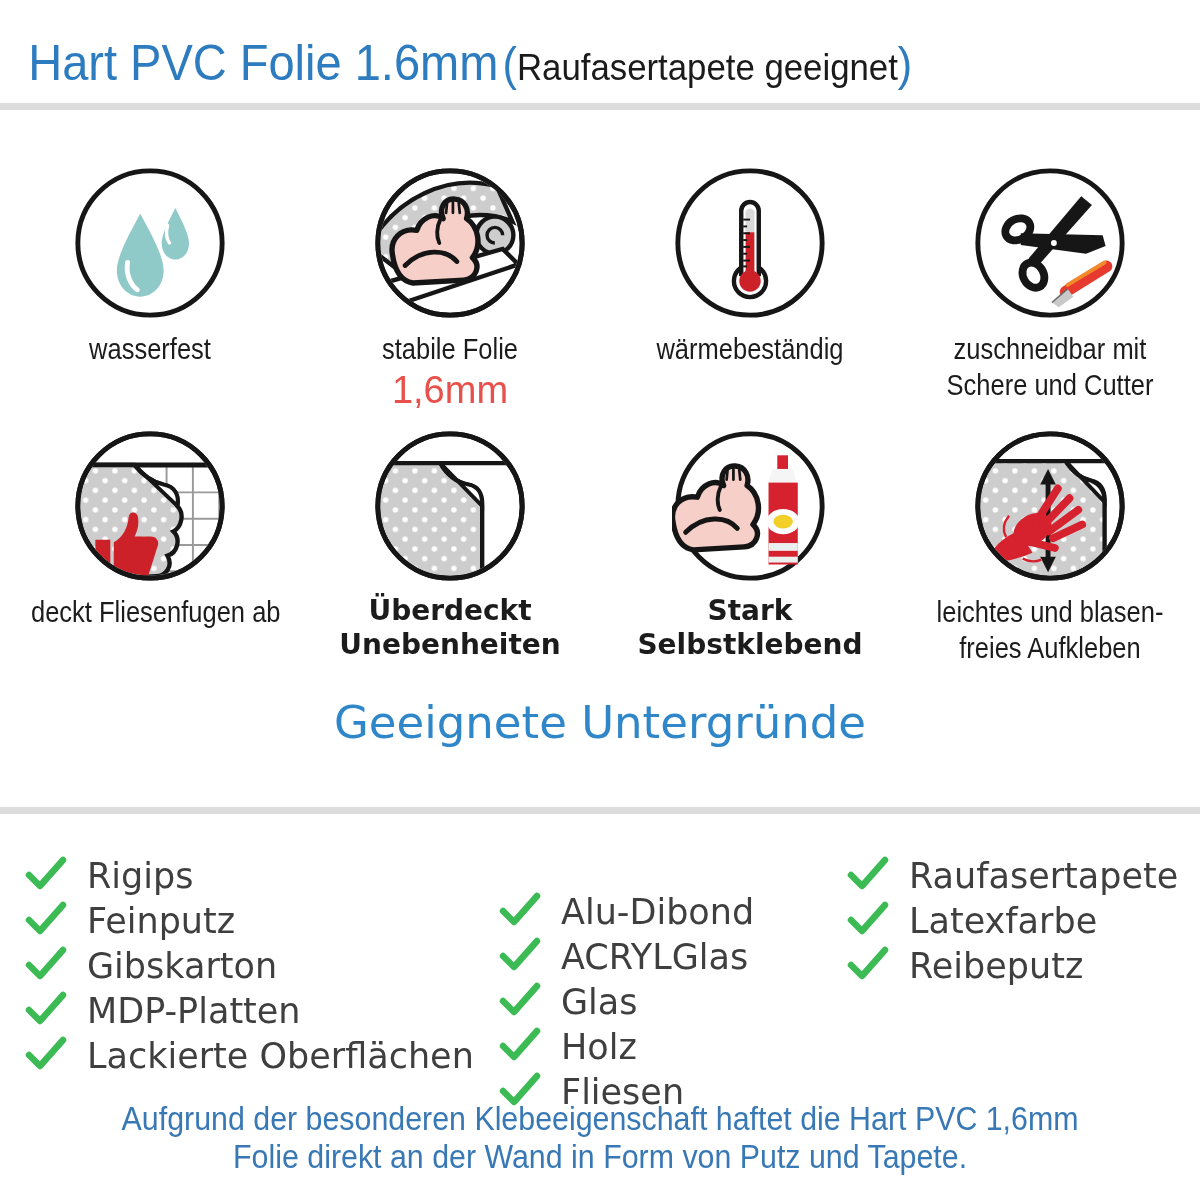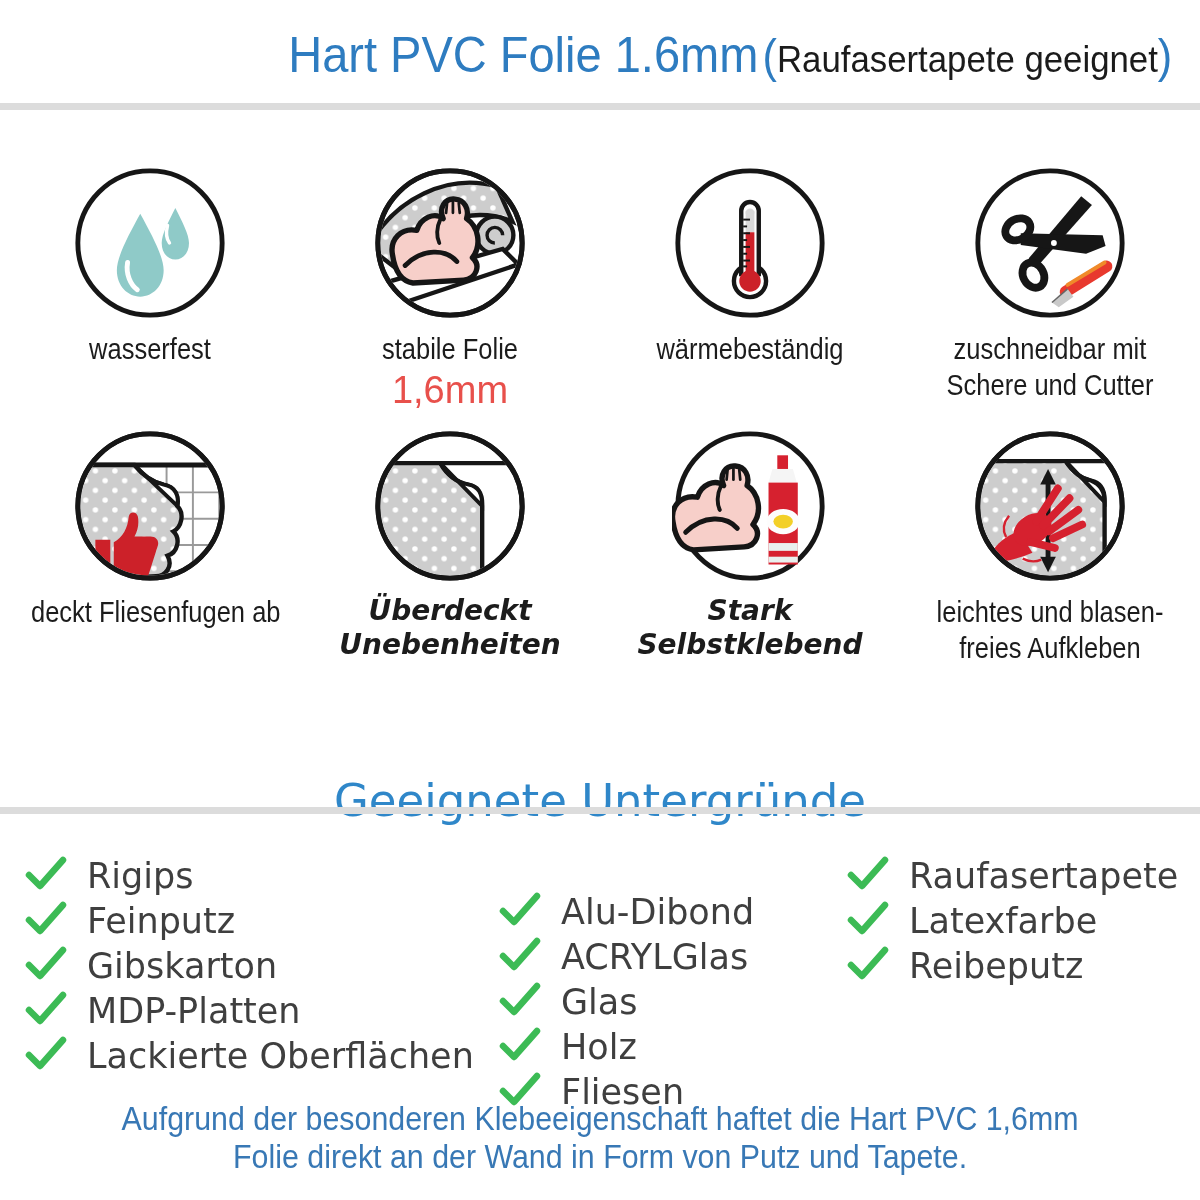--- a/index.html
+++ b/index.html
@@ -1,43 +1,43 @@
 <!DOCTYPE html>
 <html><head>
 <meta charset="utf-8">
 <style>
   html,body{margin:0;padding:0;}
   body{
     width:1200px;height:1200px;background:#ffffff;position:relative;overflow:hidden;
     font-family:"Liberation Sans", sans-serif;color:#1c1c1c;
   }
   
-  .page-title{position:absolute;top:26px;left:0;width:1200px;text-align:right;white-space:nowrap;}
+  .page-title{position:absolute;top:34px;left:0;width:1200px;text-align:left;white-space:nowrap;}
   .page-title .inner{display:inline-block;transform:scaleX(0.94);transform-origin:50% 50%;}
   .t-main{color:#2e7cc0;font-size:50px;}
   .t-paren{color:#2e7cc0;font-size:46px;}
   .t-note{color:#1b1b1b;font-size:37px;}
   
   .bar{position:absolute;left:0;width:1200px;height:7px;background:#dcdcdc;}
   .bar1{top:103px;}
   .bar2{top:807px;}
   
   .features{position:absolute;top:165px;left:0;width:1060px;
     display:grid;grid-template-columns:repeat(4,300px);grid-auto-rows:263px;}
   .feature{display:flex;flex-direction:column;align-items:center;}
   .feature svg.badge{width:156px;height:156px;flex:0 0 auto;}
   .cap{margin-top:10px;font-size:30px;line-height:1.2;text-align:center;color:#1c1c1c;
        width:280px;transform:scaleX(0.85);transform-origin:50% 0;}
   .cap.nowrap{white-space:nowrap;}
   .cap.wide{width:300px;}
   .cap.bold-cap{font-family:"DejaVu Sans", sans-serif;font-weight:bold;font-size:28px;
-       width:260px;transform:none;font-style:italic;}
+       width:260px;transform:none;}
   .sub{margin-top:2px;font-size:38px;color:#e8504b;text-align:center;}
   
-  .section-title{position:absolute;top:774px;left:0;width:1200px;text-align:center;
+  .section-title{position:absolute;top:696px;left:0;width:1200px;text-align:center;
        font-family:"DejaVu Sans", sans-serif;font-size:45px;color:#2f87c9;}
   
   .col{position:absolute;top:856px;}
   .col1{left:25px;}
   .col2{left:499px;margin-top:36px;}
   .col3{left:847px;}
   .srow{height:45px;display:flex;align-items:flex-start;}
   .srow svg{width:42px;height:34px;margin-right:20px;flex:0 0 auto;}
   .srow .slabel{font-family:"DejaVu Sans", sans-serif;font-size:35px;font-weight:500;
        color:#3f3f3f;white-space:nowrap;}

